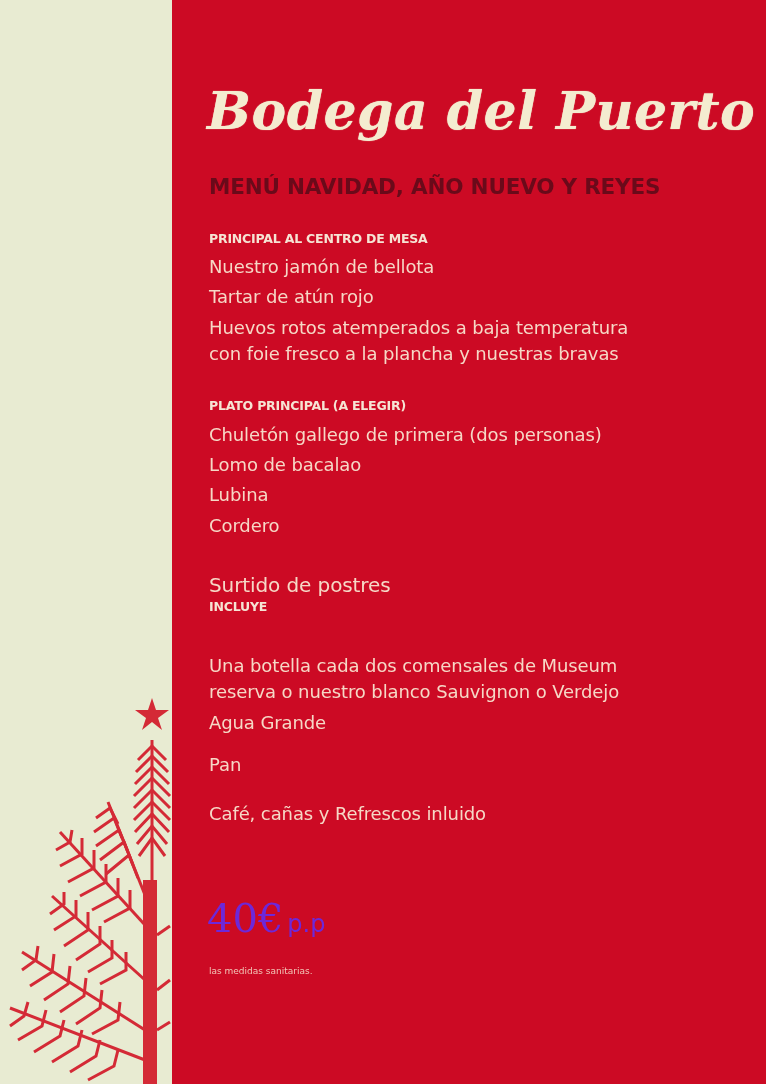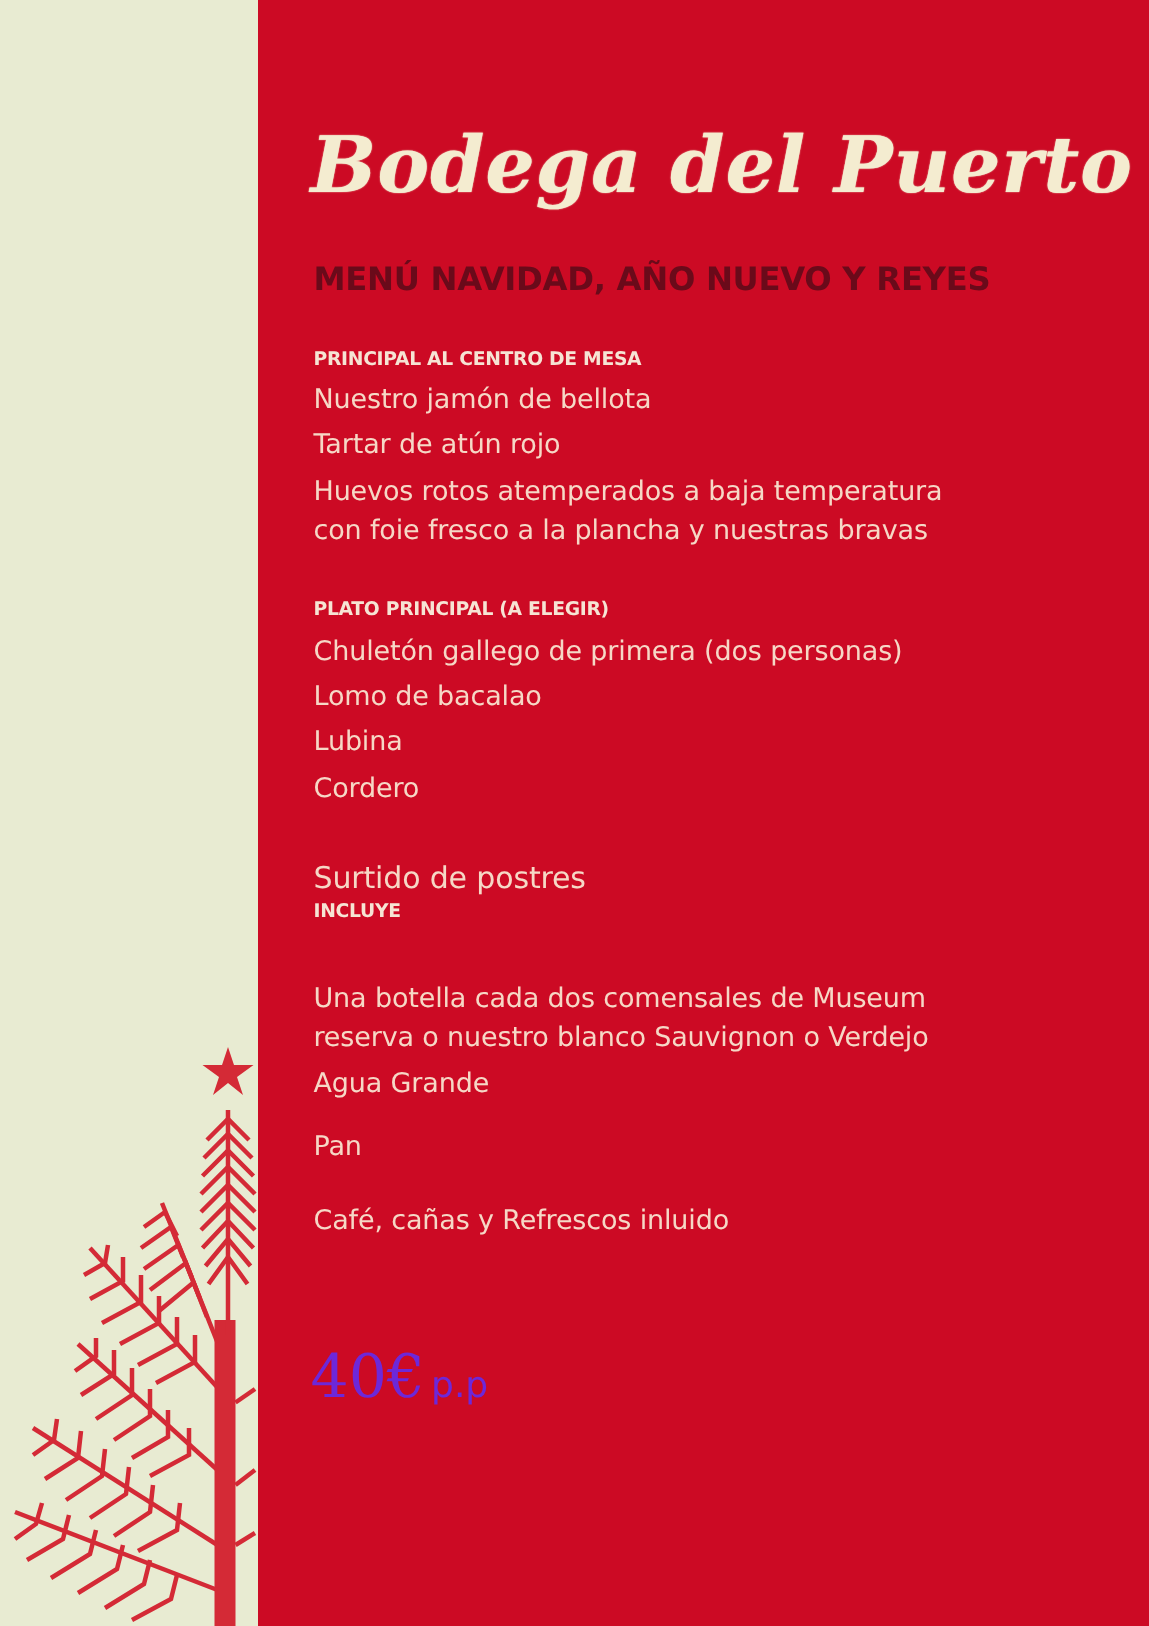--- a/index.html
+++ b/index.html
@@ -159,13 +159,14 @@
 <div class="item" style="top:710px;">Agua Grande</div>
 <div class="item" style="top:740px;margin-top:12px;">Pan</div>
 
 <div class="item" style="top:801px;">Café, cañas y Refrescos inluido</div>
 
 <div class="price">
   <span class="amount">40€</span><span class="pp">p.p</span>
 </div>
 
 <div class="note">
+  <div>las medidas sanitarias.</div>
 </div>
 
 </body></html>

